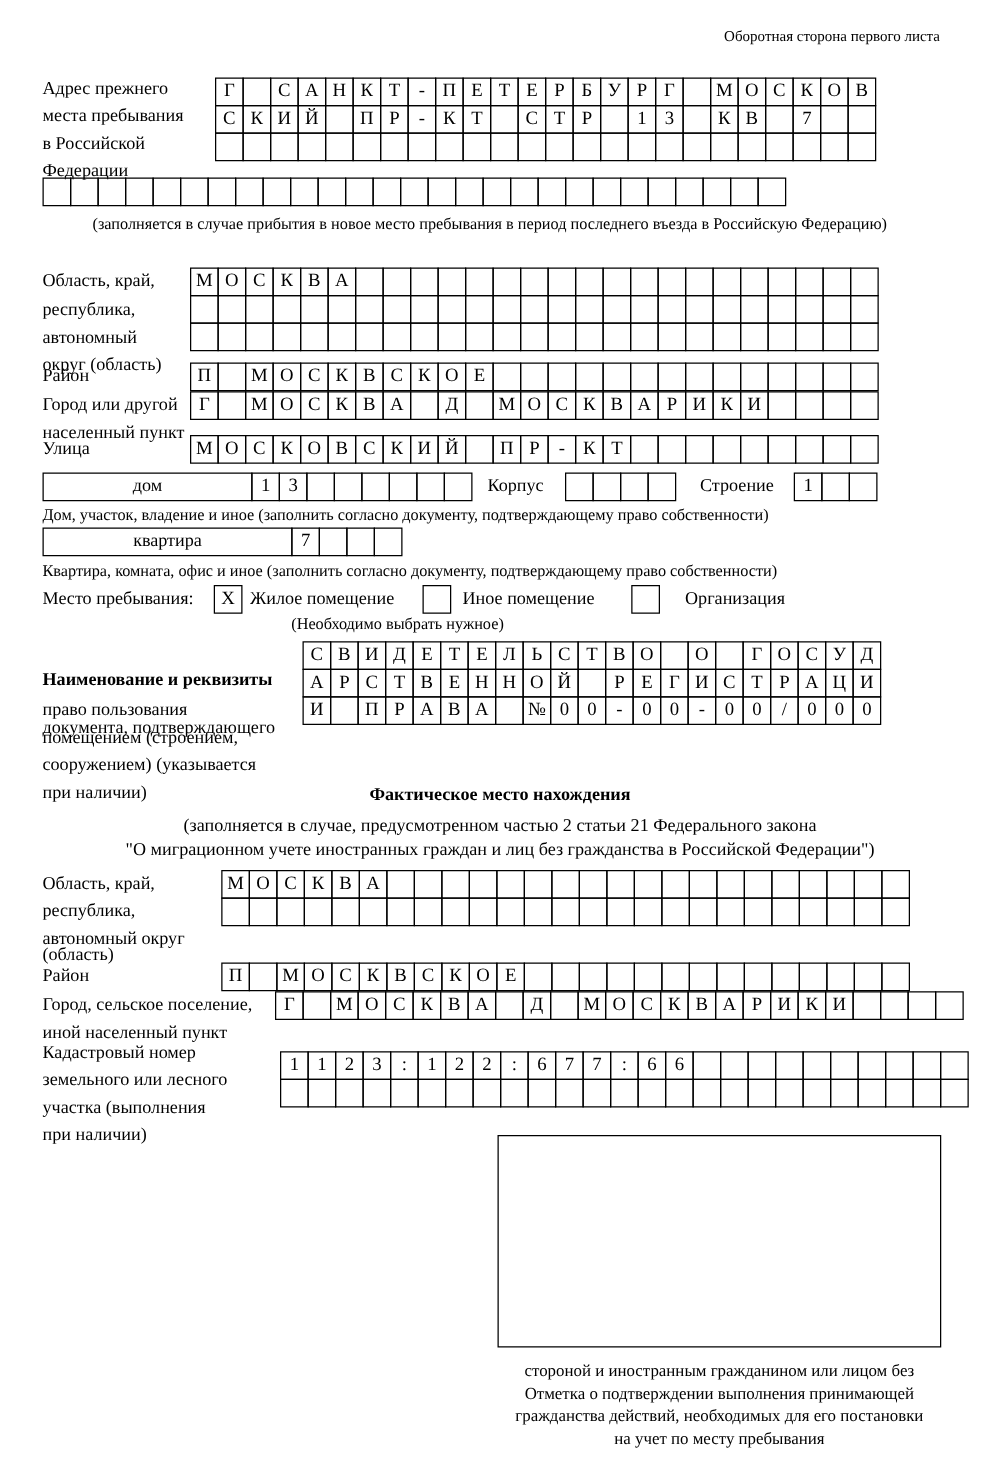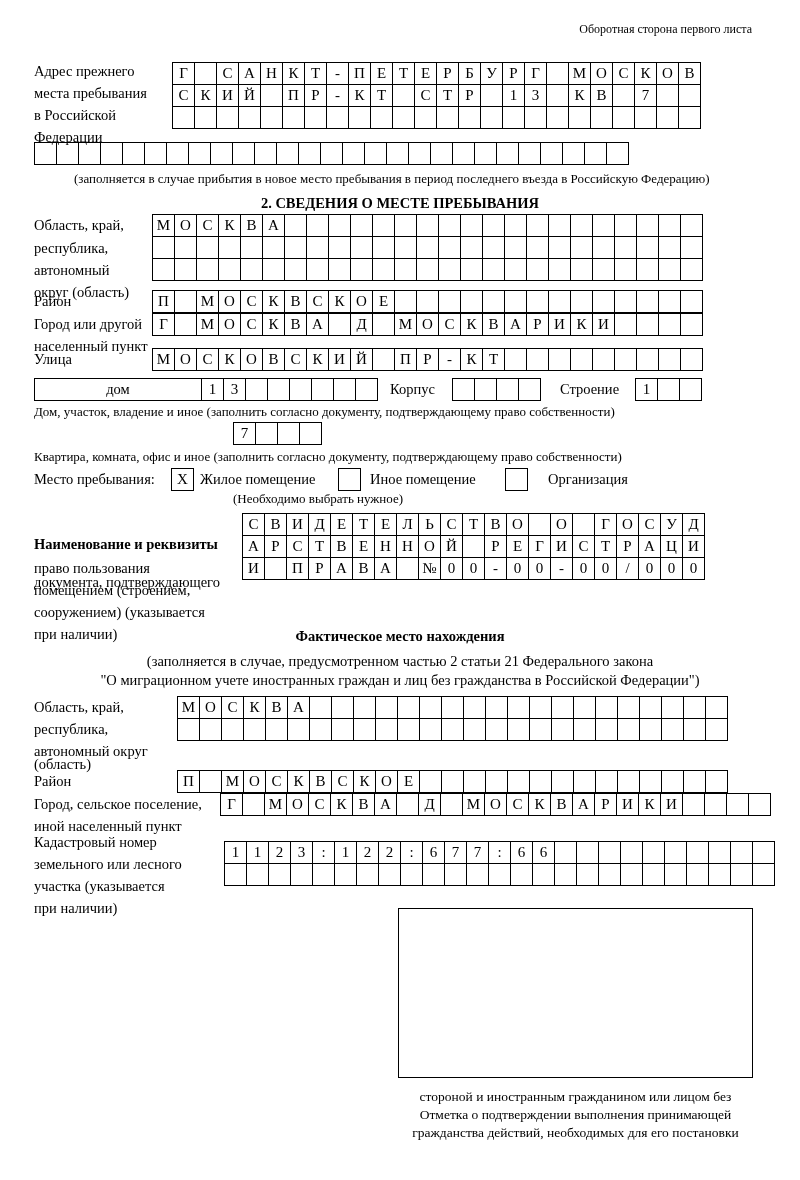--- a/index.html
+++ b/index.html
@@ -197,21 +197,20 @@
       <div class="cell"></div>
       <div class="cell"></div>
       <div class="cell"></div>
       <div class="cell"></div>
       <div class="cell"></div>
       <div class="cell"></div>
     </div>
 
   <div class="lbl smallnote" style="left:46px; top:170px;margin-left:28px;">(заполняется в случае прибытия в новое место пребывания в период последнего въезда в Российскую Федерацию)</div>
 
-  <div class="centerblock bold" style="top:195px;">2. СВЕДЕНИЯ О МЕСТЕ ПРЕБЫВАНИЯ</div>
 
   <div class="lbl" style="left:34px; top:216px;">Область, край,</div>
   <div class="lbl" style="left:34px; top:239px;">республика,</div>
   <div class="lbl" style="left:34px; top:261px;">автономный</div>
   <div class="lbl" style="left:34px; top:283px;">округ (область)</div>
 
   <div class="cells" id="s2-region-0" style="left:152px; top:214px;">
       <div class="cell">М</div>
       <div class="cell">О</div>
       <div class="cell">С</div>
@@ -401,20 +400,21 @@
     </div>
   <div class="lbl" style="left:560px; top:380px;">Строение</div>
   <div class="cells" id="s2-stroenie" style="left:635px; top:378px;">
       <div class="cell">1</div>
       <div class="cell"></div>
       <div class="cell"></div>
     </div>
 
   <div class="lbl smallnote" style="left:34px; top:403px;">Дом, участок, владение и иное (заполнить согласно документу, подтверждающему право собственности)</div>
 
+  <div class="wide-field" style="left:34px; top:422px; width:200px;">квартира</div>
   <div class="cells" id="s2-flat" style="left:233px; top:422px;">
       <div class="cell">7</div>
       <div class="cell"></div>
       <div class="cell"></div>
       <div class="cell"></div>
     </div>
   <div class="lbl smallnote" style="left:34px; top:448px;">Квартира, комната, офис и иное (заполнить согласно документу, подтверждающему право собственности)</div>
 
   <div class="lbl" style="left:34px; top:470px;">Место пребывания:</div>
   <div class="cell" style="position:absolute; left:171px; top:468px;">Х</div>
@@ -620,21 +620,21 @@
       <div class="cell">К</div>
       <div class="cell">И</div>
       <div class="cell"></div>
       <div class="cell"></div>
       <div class="cell"></div>
       <div class="cell"></div>
     </div>
 
   <div class="lbl" style="left:34px; top:833px;">Кадастровый номер</div>
   <div class="lbl" style="left:34px; top:855px;">земельного или лесного</div>
-  <div class="lbl" style="left:34px; top:877px;">участка (указывается</div>
+  <div class="lbl" style="left:34px; top:877px;">участка (выполнения</div>
   <div class="lbl" style="left:34px; top:899px;">при наличии)</div>
 
   <div class="cells" id="s3-cad-0" style="left:224px; top:841px;">
       <div class="cell">1</div>
       <div class="cell">1</div>
       <div class="cell">2</div>
       <div class="cell">3</div>
       <div class="cell">:</div>
       <div class="cell">1</div>
       <div class="cell">2</div>
@@ -684,15 +684,16 @@
       <div class="cell"></div>
       <div class="cell"></div>
     </div>
 
   <div class="stampbox" style="left:398px; top:908px; width:355px; height:170px;"></div>
 
   <div class="footer-note" style="left:398px; top:1088px; width:355px;">
     <div>стороной и иностранным гражданином или лицом без</div>
     <div>Отметка о подтверждении выполнения принимающей</div>
     <div>гражданства действий, необходимых для его постановки</div>
+    <div>на учет по месту пребывания</div>
   </div>
 
 </div>
 
 </body></html>

